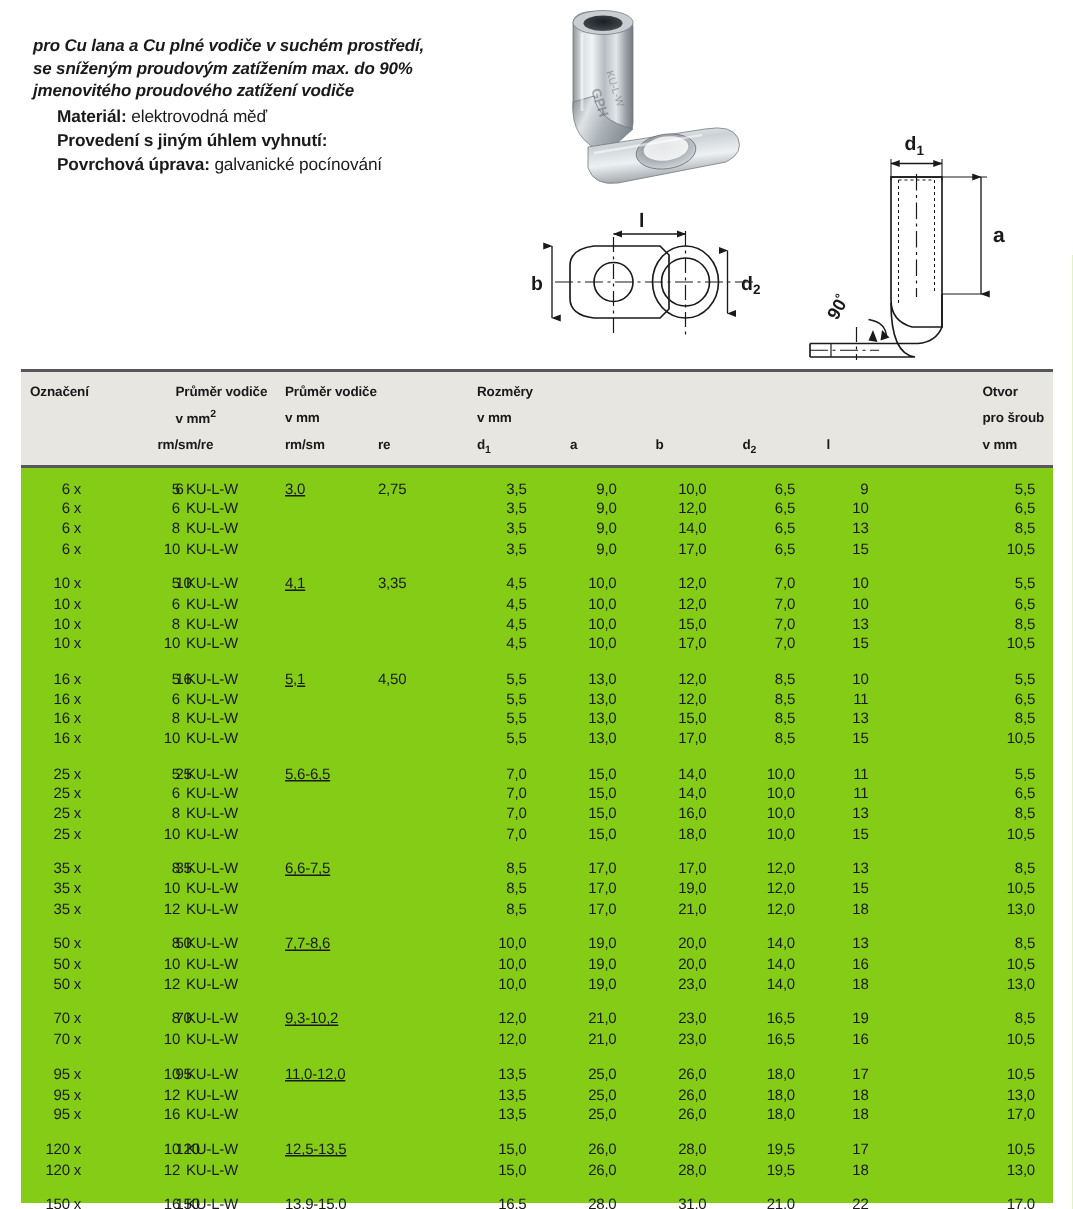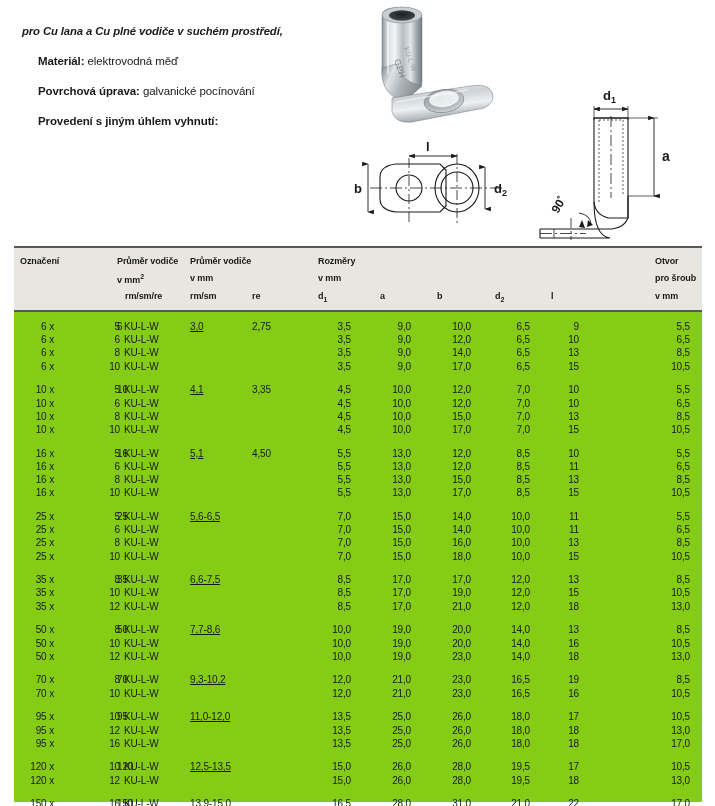--- a/index.html
+++ b/index.html
@@ -27,21 +27,21 @@
   .intro-italic {
     font-style: italic;
     font-size: 11.3px;
     line-height: 15.2px;
     font-weight: 600;
     letter-spacing: -0.1px;
   }
   .spec-line {
     font-size: 11.5px;
     line-height: 15px;
-    margin-top: 15px;
+    margin-top: 1px;
     letter-spacing: -0.1px;
     padding-left: 16px;
   }
   .spec-line .lbl { font-weight: bold; }
   .spec-sub {
     font-size: 11.5px;
     line-height: 15px;
     letter-spacing: -0.1px;
   }
 
@@ -138,34 +138,36 @@
   .c-d2     { right: 172px; text-align: right; }
   .c-l      { right: 123px; text-align: right; }
   .c-otvor  { right: 12px;  text-align: right; }
 </style>
 </head>
 <body>
 
 <div id="intro">
   <div class="intro-italic">
     <div>pro Cu lana a Cu plné vodiče v suchém prostředí,</div>
+    <div>se sníženým proudovým zatížením max. do 90%</div>
+    <div>jmenovitého proudového zatížení vodiče</div>
   </div>
 
   <div class="spec-line">
     <span class="lbl">Materiál:</span>
     <span>elektrovodná měď</span>
   </div>
 
   <div class="spec-line">
+    <span class="lbl">Provedení s jiným úhlem vyhnutí:</span>
+  </div>
+
+  <div class="spec-line">
     <span class="lbl">Povrchová úprava:</span>
     <span>galvanické pocínování</span>
-  </div>
-
-  <div class="spec-line">
-    <span class="lbl">Provedení s jiným úhlem vyhnutí:</span>
   </div>
 </div>
 
 <svg id="photo" viewBox="0 0 170 128">
   <defs>
     <linearGradient id="metalBarrel" x1="0" y1="0" x2="1" y2="0">
       <stop offset="0%" stop-color="#8e9499"></stop>
       <stop offset="14%" stop-color="#d8dde0"></stop>
       <stop offset="32%" stop-color="#f2f4f5"></stop>
       <stop offset="52%" stop-color="#b6bcc1"></stop>
@@ -292,21 +294,21 @@
 </svg>
 
 <div id="table-wrap">
   <div class="rule-top"></div>
 
   <div id="thead">
     <span class="hcell hl1" style="left:6px">Označení</span>
 
     <span class="hcell hl1" style="left:103px">Průměr vodiče</span>
     <span class="hcell hl2" style="left:103px"><span>v mm</span><sup>2</sup></span>
-    <span class="hcell hl3" style="left:111px">rm/sm/re</span>
+    <span class="hcell hl3" style="left:91px">rm/sm/re</span>
 
     <span class="hcell hl1" style="left:176px">Průměr vodiče</span>
     <span class="hcell hl2" style="left:176px">v mm</span>
     <span class="hcell hl3" style="left:176px">rm/sm</span>
 
     <span class="hcell hl3" style="left:238px">re</span>
 
     <span class="hcell hl1" style="left:304px">Rozměry</span>
     <span class="hcell hl2" style="left:304px">v mm</span>
 

